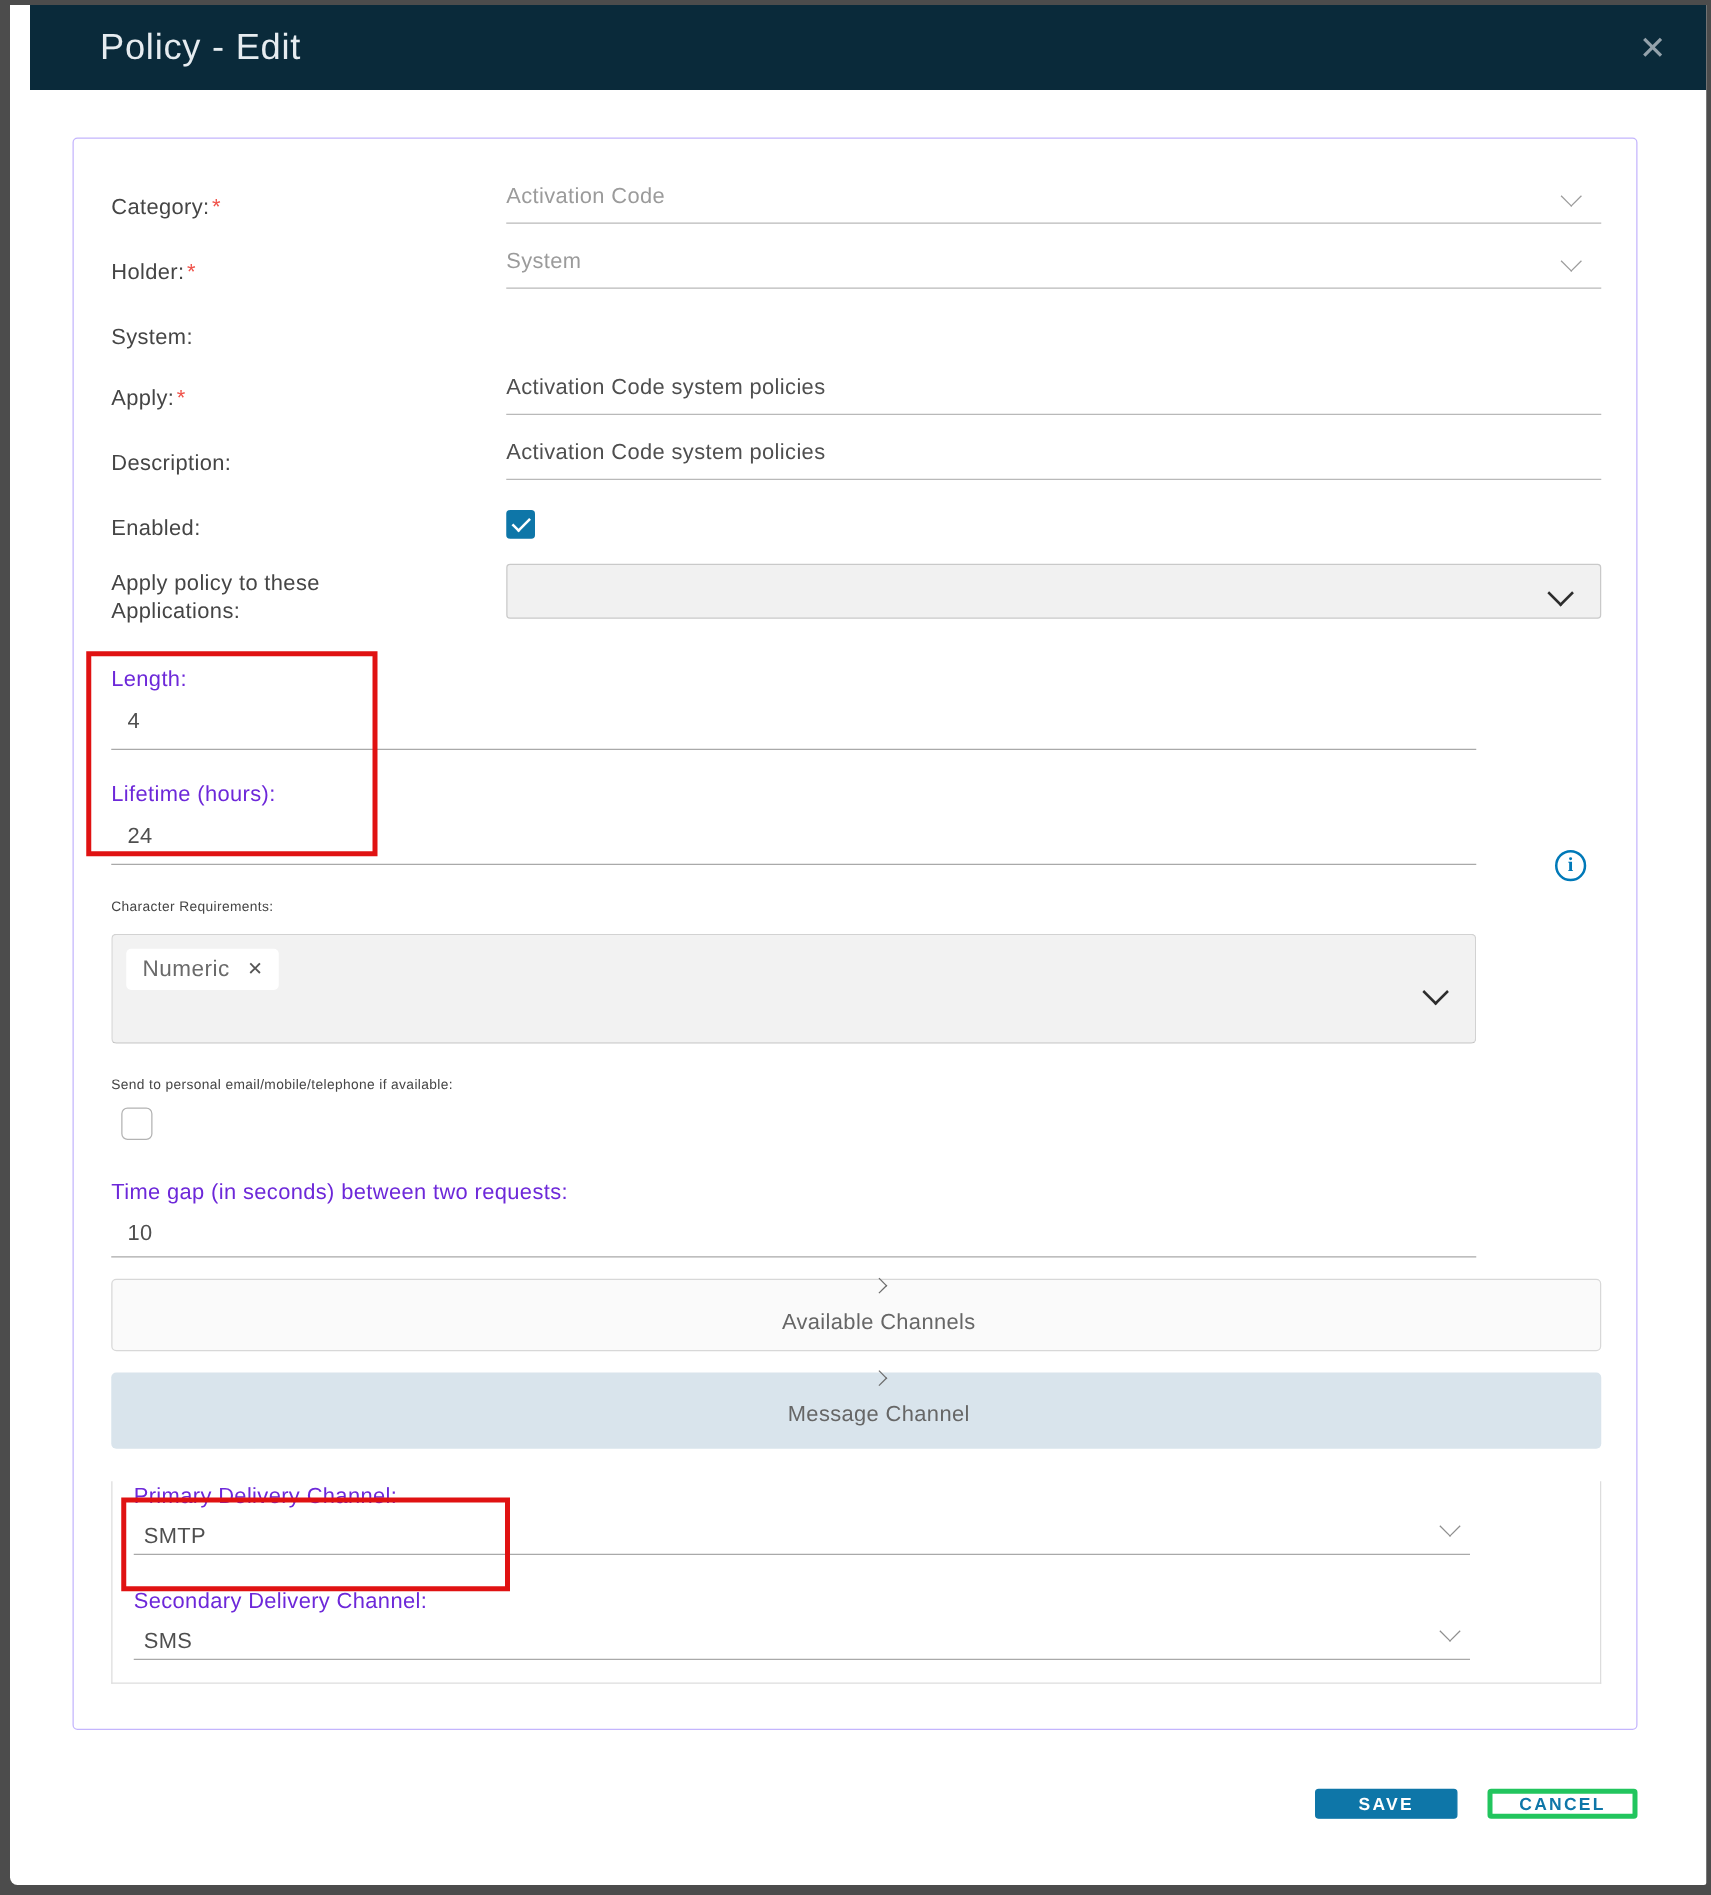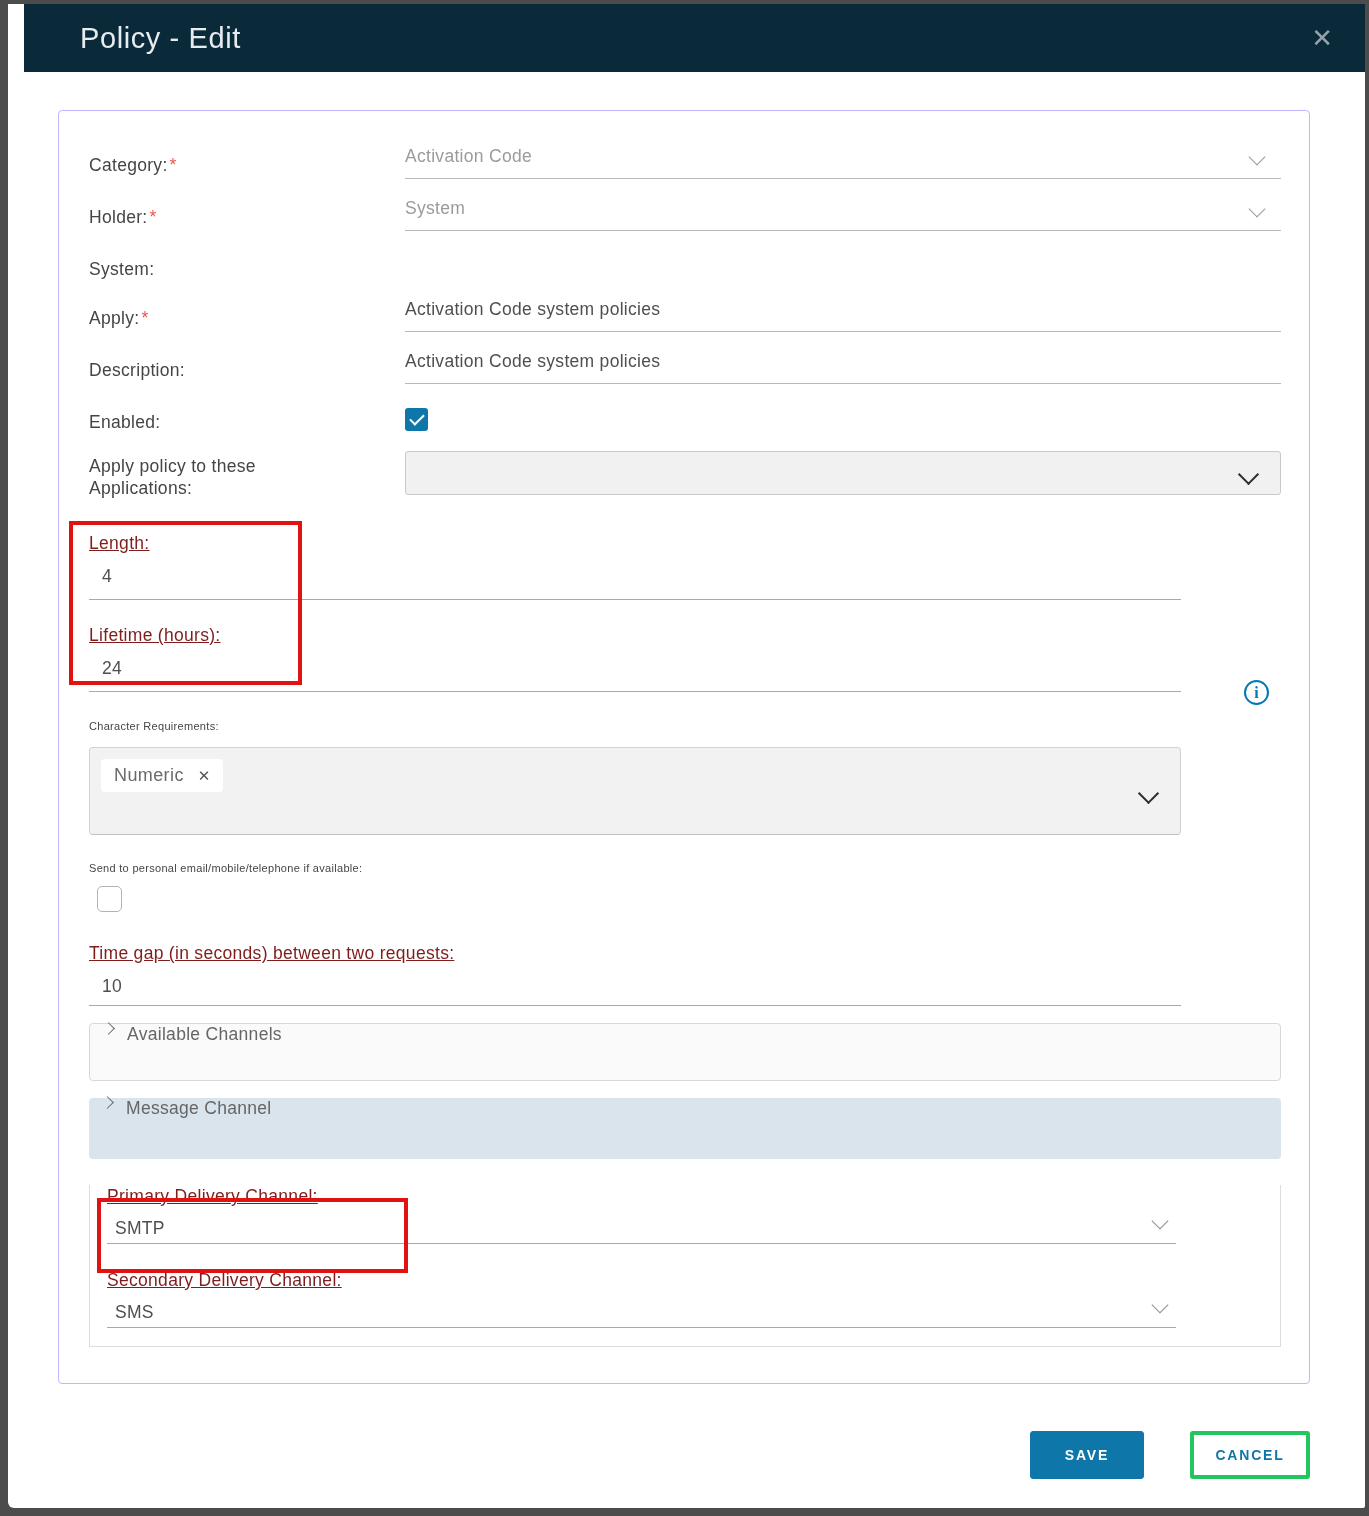--- a/index.html
+++ b/index.html
@@ -86,21 +86,21 @@
   }
   
   .hl-zone { position: relative; margin-top: 33px; }
   .redbox {
     position: absolute; border: 4px solid #e01212; pointer-events: none; z-index: 3;
     background: transparent;
   }
   .redbox-1 { left: -20px; top: -11px; width: 233px; height: 164px; }
   .redbox-2 { left: 7px; top: 13px; width: 311px; height: 75px; }
   .stack-field { margin-right: 100px; border-bottom: 1px solid #a9a9a9; position: relative; }
-  .stack-label { font-size: 17.5px; color: #7f1d1d; font-weight: 500; letter-spacing: 0.3px; line-height: 22px; text-decoration: underline; }
+  .stack-label { font-size: 17.5px; color: #6d28d9; font-weight: 500; letter-spacing: 0.3px; line-height: 22px; }
   .stack-value { font-size: 17.5px; color: #4f4f4f; letter-spacing: 0.3px; line-height: 22px; padding: 11px 0 12px 13px; }
   .gap24 { margin-top: 24px; }
   .info-icon {
     position: absolute; right: 12px; bottom: -13px;
     width: 25px; height: 25px; border-radius: 50%;
     border: 2px solid #0079b8; color: #0079b8;
     font-family: "Liberation Serif", serif; font-weight: 700; font-style: normal;
     font-size: 16px; text-align: center; line-height: 21px; cursor: pointer;
   }
   
@@ -113,42 +113,43 @@
   .tag {
     display: inline-flex; align-items: center; height: 33px;
     background: #ffffff; border-radius: 4px; padding: 0 13px;
   }
   .tag-label { font-size: 18px; color: #6a6a6a; letter-spacing: 0.4px; }
   .tag-x { background: none; border: none; color: #555; font-size: 15px; margin-left: 14px; cursor: pointer; line-height: 1; }
   
   .accordion {
     margin-top: 17px; height: 58px;
     background: #fafafa; border: 1px solid #d8d8d8; border-radius: 4px;
-    display: flex; gap: 14px; padding-left: 14px;
+    display: flex; align-items: center; gap: 14px; padding-left: 36px;
     cursor: pointer;
+    flex-direction: column;
   }
   .acc-label { font-size: 17.5px; color: #666; letter-spacing: 0.3px; }
   .msg-block { margin-top: 17px; }
   .msg-header {
     margin-top: 0; background: #d9e4ec; border: none;
     border-top-left-radius: 4px; border-top-right-radius: 4px;
     height: 61px;
   }
   .msg-content {
     border: 1px solid #ddd; border-top: none; background: #fff;
     position: relative; padding-bottom: 18px;
   }
   .msg-field { position: relative; margin: 26px 104px 0 17px; border-bottom: 1px solid #a9a9a9; }
   .msg-field .stack-value { padding: 10px 0 4px 8px; }
   .msg-field2 { margin-top: 25px; }
   
   .footer { display: flex; justify-content: flex-end; gap: 24px; margin-top: 47px; padding-right: 55px; }
   .btn {
-    height: 48px; border-radius: 3px; font-size: 14px; font-weight: 600;
-    letter-spacing: 1.8px; cursor: pointer; font-family: "Liberation Sans", sans-serif; margin-left: 22px;
+    height: 24px; border-radius: 3px; font-size: 14px; font-weight: 600;
+    letter-spacing: 1.8px; cursor: pointer; font-family: "Liberation Sans", sans-serif;
   }
   .btn-primary { width: 114px; background: #0e76a8; border: 1px solid #0e76a8; color: #fff; }
   .btn-outline { width: 120px; background: #fff; border: 4px solid #22c55e; color: #0e76a8; }
 </style>
 </head>
 <body>
 
 <div class="window">
 
   <header class="modal-header">

